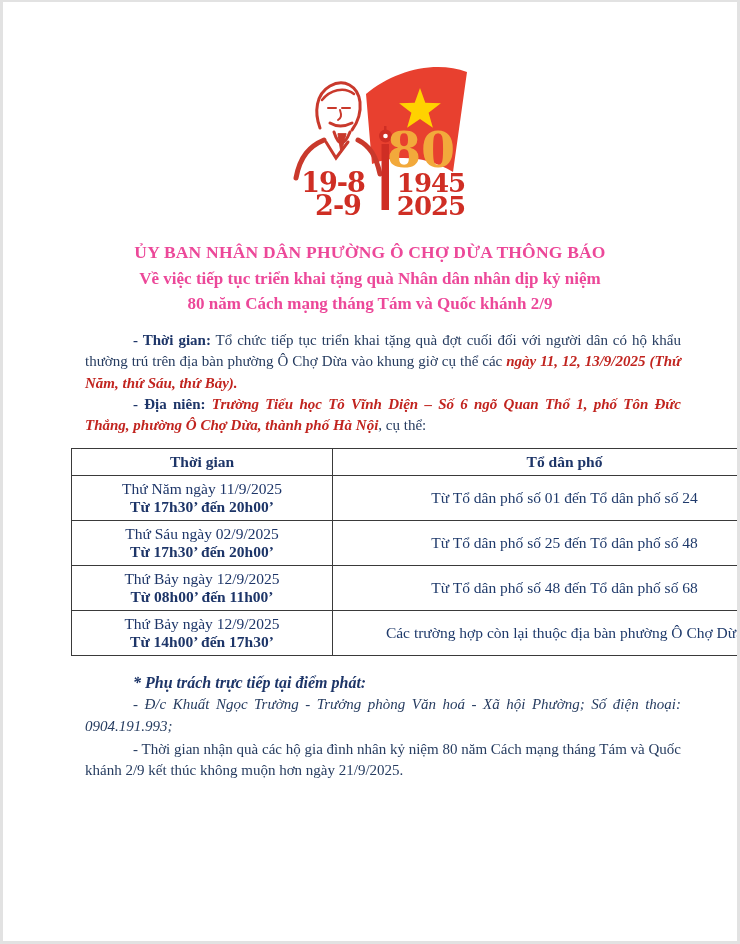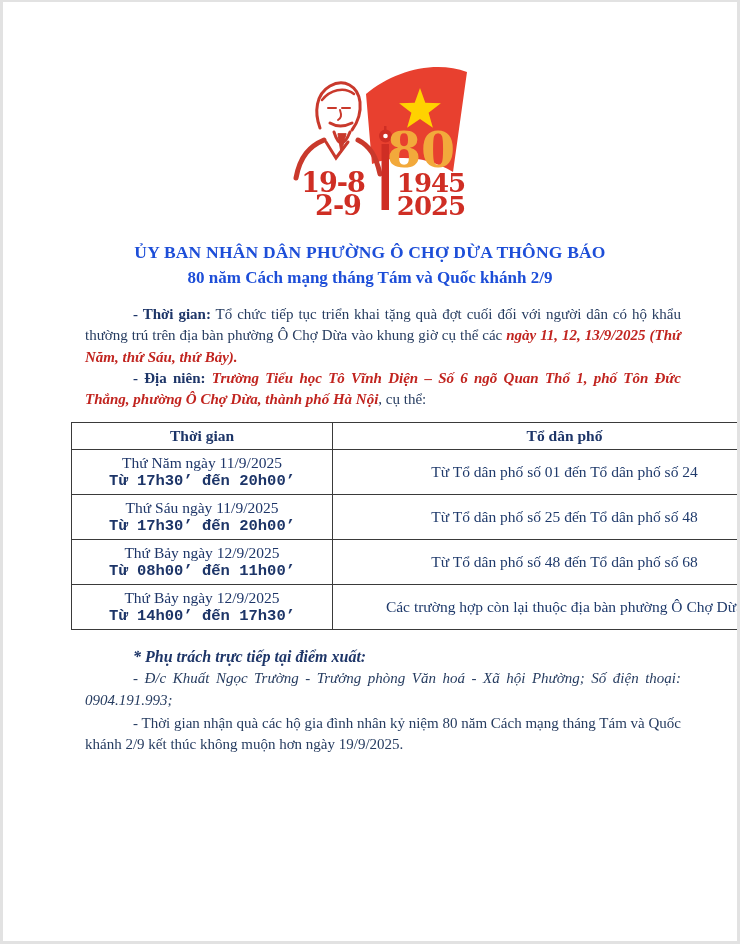--- a/index.html
+++ b/index.html
@@ -9,21 +9,21 @@
     background:#ffffff;
     box-sizing:border-box;
     border:3px solid #e2e2e2;
     border-top-width:2px;
     font-family:"Liberation Serif", serif;
     color:#263c60;
     overflow:hidden;
   }
   .logo-wrap{padding-top:48px;text-align:center;}
   .logo-svg{display:inline-block;}
-  .title-block{margin-top:20px;text-align:center;color:#1d4ed8;font-weight:bold;}
+  .title-block{margin-top:20px;text-align:center;color:#ec4899;font-weight:bold;}
   .title-line1{font-size:17.5px;letter-spacing:.2px;}
   .title-line2{font-size:17px;margin-top:6px;}
   .title-line3{font-size:17px;margin-top:5px;}
   .body-text{margin:16px 56px 0 82px;font-size:15px;line-height:1.42;text-align:justify;}
   .para{text-indent:48px;margin:0;}
   .lbl-navy{font-weight:bold;color:#1d3568;}
   .red-bi{font-weight:bold;font-style:italic;color:#c1241f;}
   .announce-table{
     margin:12px 0 0 68px;
     width:726px;
@@ -35,21 +35,21 @@
     text-align:center;
     vertical-align:middle;
     padding:1px 4px;
     font-size:15.5px;
     line-height:1.22;
   }
   .announce-table th{color:#1d3568;font-weight:bold;height:24px;}
   .announce-table td{color:#1f3a6b;height:42px;}
   .col-time{width:36%;}
   .cell-day{font-weight:normal;color:#1d3568;}
-  .cell-hours{font-weight:bold;color:#1d3568;font-family:Liberation Mono, monospace;}
+  .cell-hours{font-weight:bold;color:#1d3568;}
   .section-head{
     margin:18px 56px 0 82px;
     text-indent:48px;
     font-size:16px;
     font-weight:bold;font-style:italic;color:#1d3568;
     text-align:left;
   }
 </style>
 </head>
 <body>
@@ -89,20 +89,21 @@
         <text x="63" y="142" font-size="27" letter-spacing="-1">19-8</text>
         <text x="68" y="165" font-size="27" letter-spacing="-1">2-9</text>
         <text x="161" y="142" font-size="26" letter-spacing="-1">1945</text>
         <text x="161" y="165" font-size="26" letter-spacing="-1">2025</text>
       </g>
     </svg>
   </div>
 
   <div class="title-block">
     <div class="title-line1">ỦY BAN NHÂN DÂN PHƯỜNG Ô CHỢ DỪA THÔNG BÁO</div>
+    <div class="title-line2">Về việc tiếp tục triển khai tặng quà Nhân dân nhân dịp kỷ niệm</div>
     <div class="title-line3">80 năm Cách mạng tháng Tám và Quốc khánh 2/9</div>
   </div>
 
   <div class="body-text">
     <p class="para"><span class="lbl-navy">- Thời gian:</span><span> Tổ chức tiếp tục triển khai tặng quà đợt cuối đối với người dân có hộ khẩu thường trú trên địa bàn phường Ô Chợ Dừa vào khung giờ cụ thể các </span><span class="red-bi">ngày 11, 12, 13/9/2025  (Thứ Năm, thứ Sáu, thứ Bảy).</span></p>
     <p class="para"><span class="lbl-navy">- Địa niên:</span><span class="red-bi"> Trường Tiểu học Tô Vĩnh Diện – Số 6 ngõ Quan Thổ 1, phố Tôn Đức Thắng, phường Ô Chợ Dừa, thành phố Hà Nội</span><span>, cụ thể:</span></p>
   </div>
 
   <table class="announce-table">
     <colgroup>
@@ -118,21 +119,21 @@
     <tbody>
       <tr>
         <td>
           <div class="cell-day">Thứ Năm ngày 11/9/2025</div>
           <div class="cell-hours">Từ 17h30’ đến 20h00’</div>
         </td>
         <td>Từ Tổ dân phố số 01 đến Tổ dân phố số 24</td>
       </tr>
       <tr>
         <td>
-          <div class="cell-day">Thứ Sáu ngày 11/9/2025</div>
+          <div class="cell-day">Thứ Sáu ngày 02/9/2025</div>
           <div class="cell-hours">Từ 17h30’ đến 20h00’</div>
         </td>
         <td>Từ Tổ dân phố số 25 đến Tổ dân phố số 48</td>
       </tr>
       <tr>
         <td>
           <div class="cell-day">Thứ Bảy ngày 12/9/2025</div>
           <div class="cell-hours">Từ 08h00’ đến 11h00’</div>
         </td>
         <td>Từ Tổ dân phố số 48 đến Tổ dân phố số 68</td>
@@ -140,22 +141,22 @@
       <tr>
         <td>
           <div class="cell-day">Thứ Bảy ngày 12/9/2025</div>
           <div class="cell-hours">Từ 14h00’ đến 17h30’</div>
         </td>
         <td>Các trường hợp còn lại thuộc địa bàn phường Ô Chợ Dừa</td>
       </tr>
     </tbody>
   </table>
 
-  <div class="section-head">* Phụ trách trực tiếp tại điểm xuất:</div>
+  <div class="section-head">* Phụ trách trực tiếp tại điểm phát:</div>
   <div class="body-text" style="margin-top:2px;font-style:italic;">
     <p class="para">- Đ/c Khuất Ngọc Trường - Trưởng phòng Văn hoá - Xã hội Phường; Số điện thoại: 0904.191.993;</p>
   </div>
 
   <div class="body-text" style="margin-top:2px;">
-    <p class="para">- Thời gian nhận quà các hộ gia đình nhân kỷ niệm 80 năm Cách mạng tháng Tám và Quốc khánh 2/9 kết thúc không muộn hơn ngày 19/9/2025.</p>
+    <p class="para">- Thời gian nhận quà các hộ gia đình nhân kỷ niệm 80 năm Cách mạng tháng Tám và Quốc khánh 2/9 kết thúc không muộn hơn ngày 21/9/2025.</p>
   </div>
 
 </div>
 
 </body></html>

